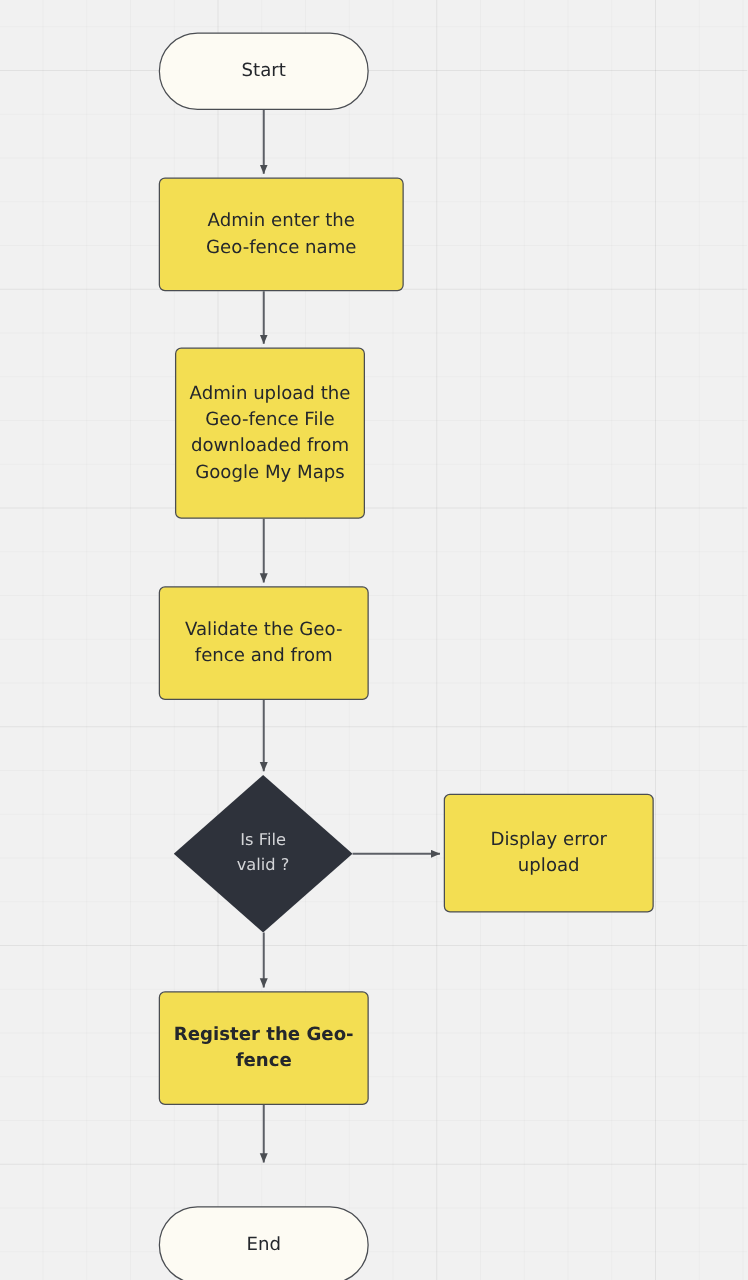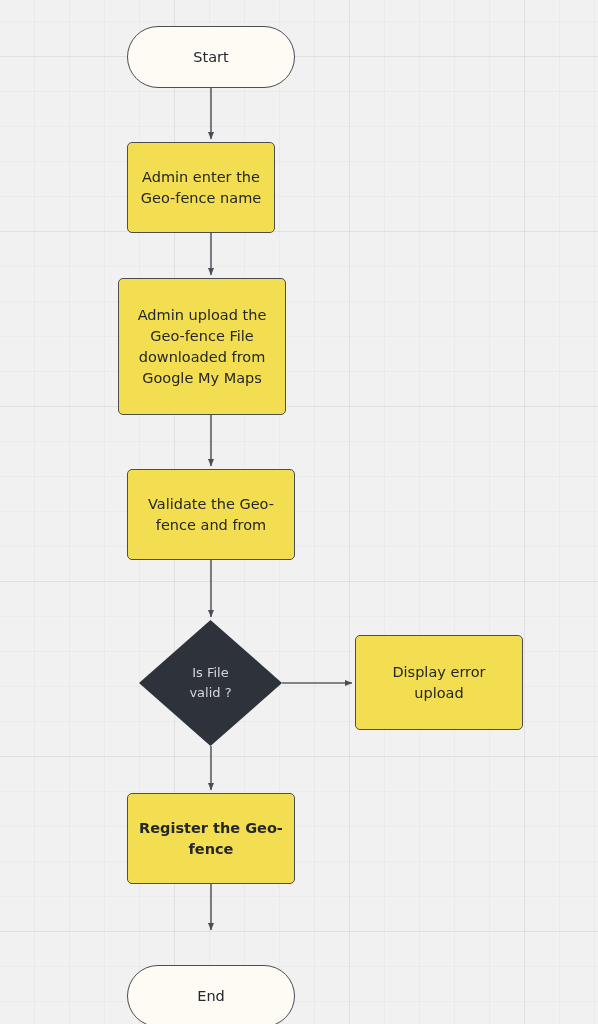--- a/index.html
+++ b/index.html
@@ -100,26 +100,26 @@
     <path class="edge-line" d="M211,560 L211,617" marker-end="url(#arrow)"></path>
     <path class="edge-line" d="M282,683 L352,683" marker-end="url(#arrow)"></path>
     <path class="edge-line" d="M211,746 L211,790" marker-end="url(#arrow)"></path>
     <path class="edge-line" d="M211,884 L211,930" marker-end="url(#arrow)"></path>
   </svg>
 
   <div class="node terminator" style="left:127px; top:26px; width:168px; height:62px;">
     <span>Start</span>
   </div>
 
-  <div class="node process" style="left:127px; top:142px; width:148px; height:91px;">
+  <div class="node process" style="left:127px; top:142px; width:196px; height:91px;">
     <span>Admin enter the
 Geo-fence name</span>
   </div>
 
-  <div class="node process" style="left:118px; top:278px; width:168px; height:137px;">
+  <div class="node process" style="left:140px; top:278px; width:152px; height:137px;">
     <span>Admin upload the
 Geo-fence File
 downloaded from
 Google My Maps</span>
   </div>
 
   <div class="node process" style="left:127px; top:469px; width:168px; height:91px;">
     <span>Validate the Geo-
 fence and from</span>
   </div>

